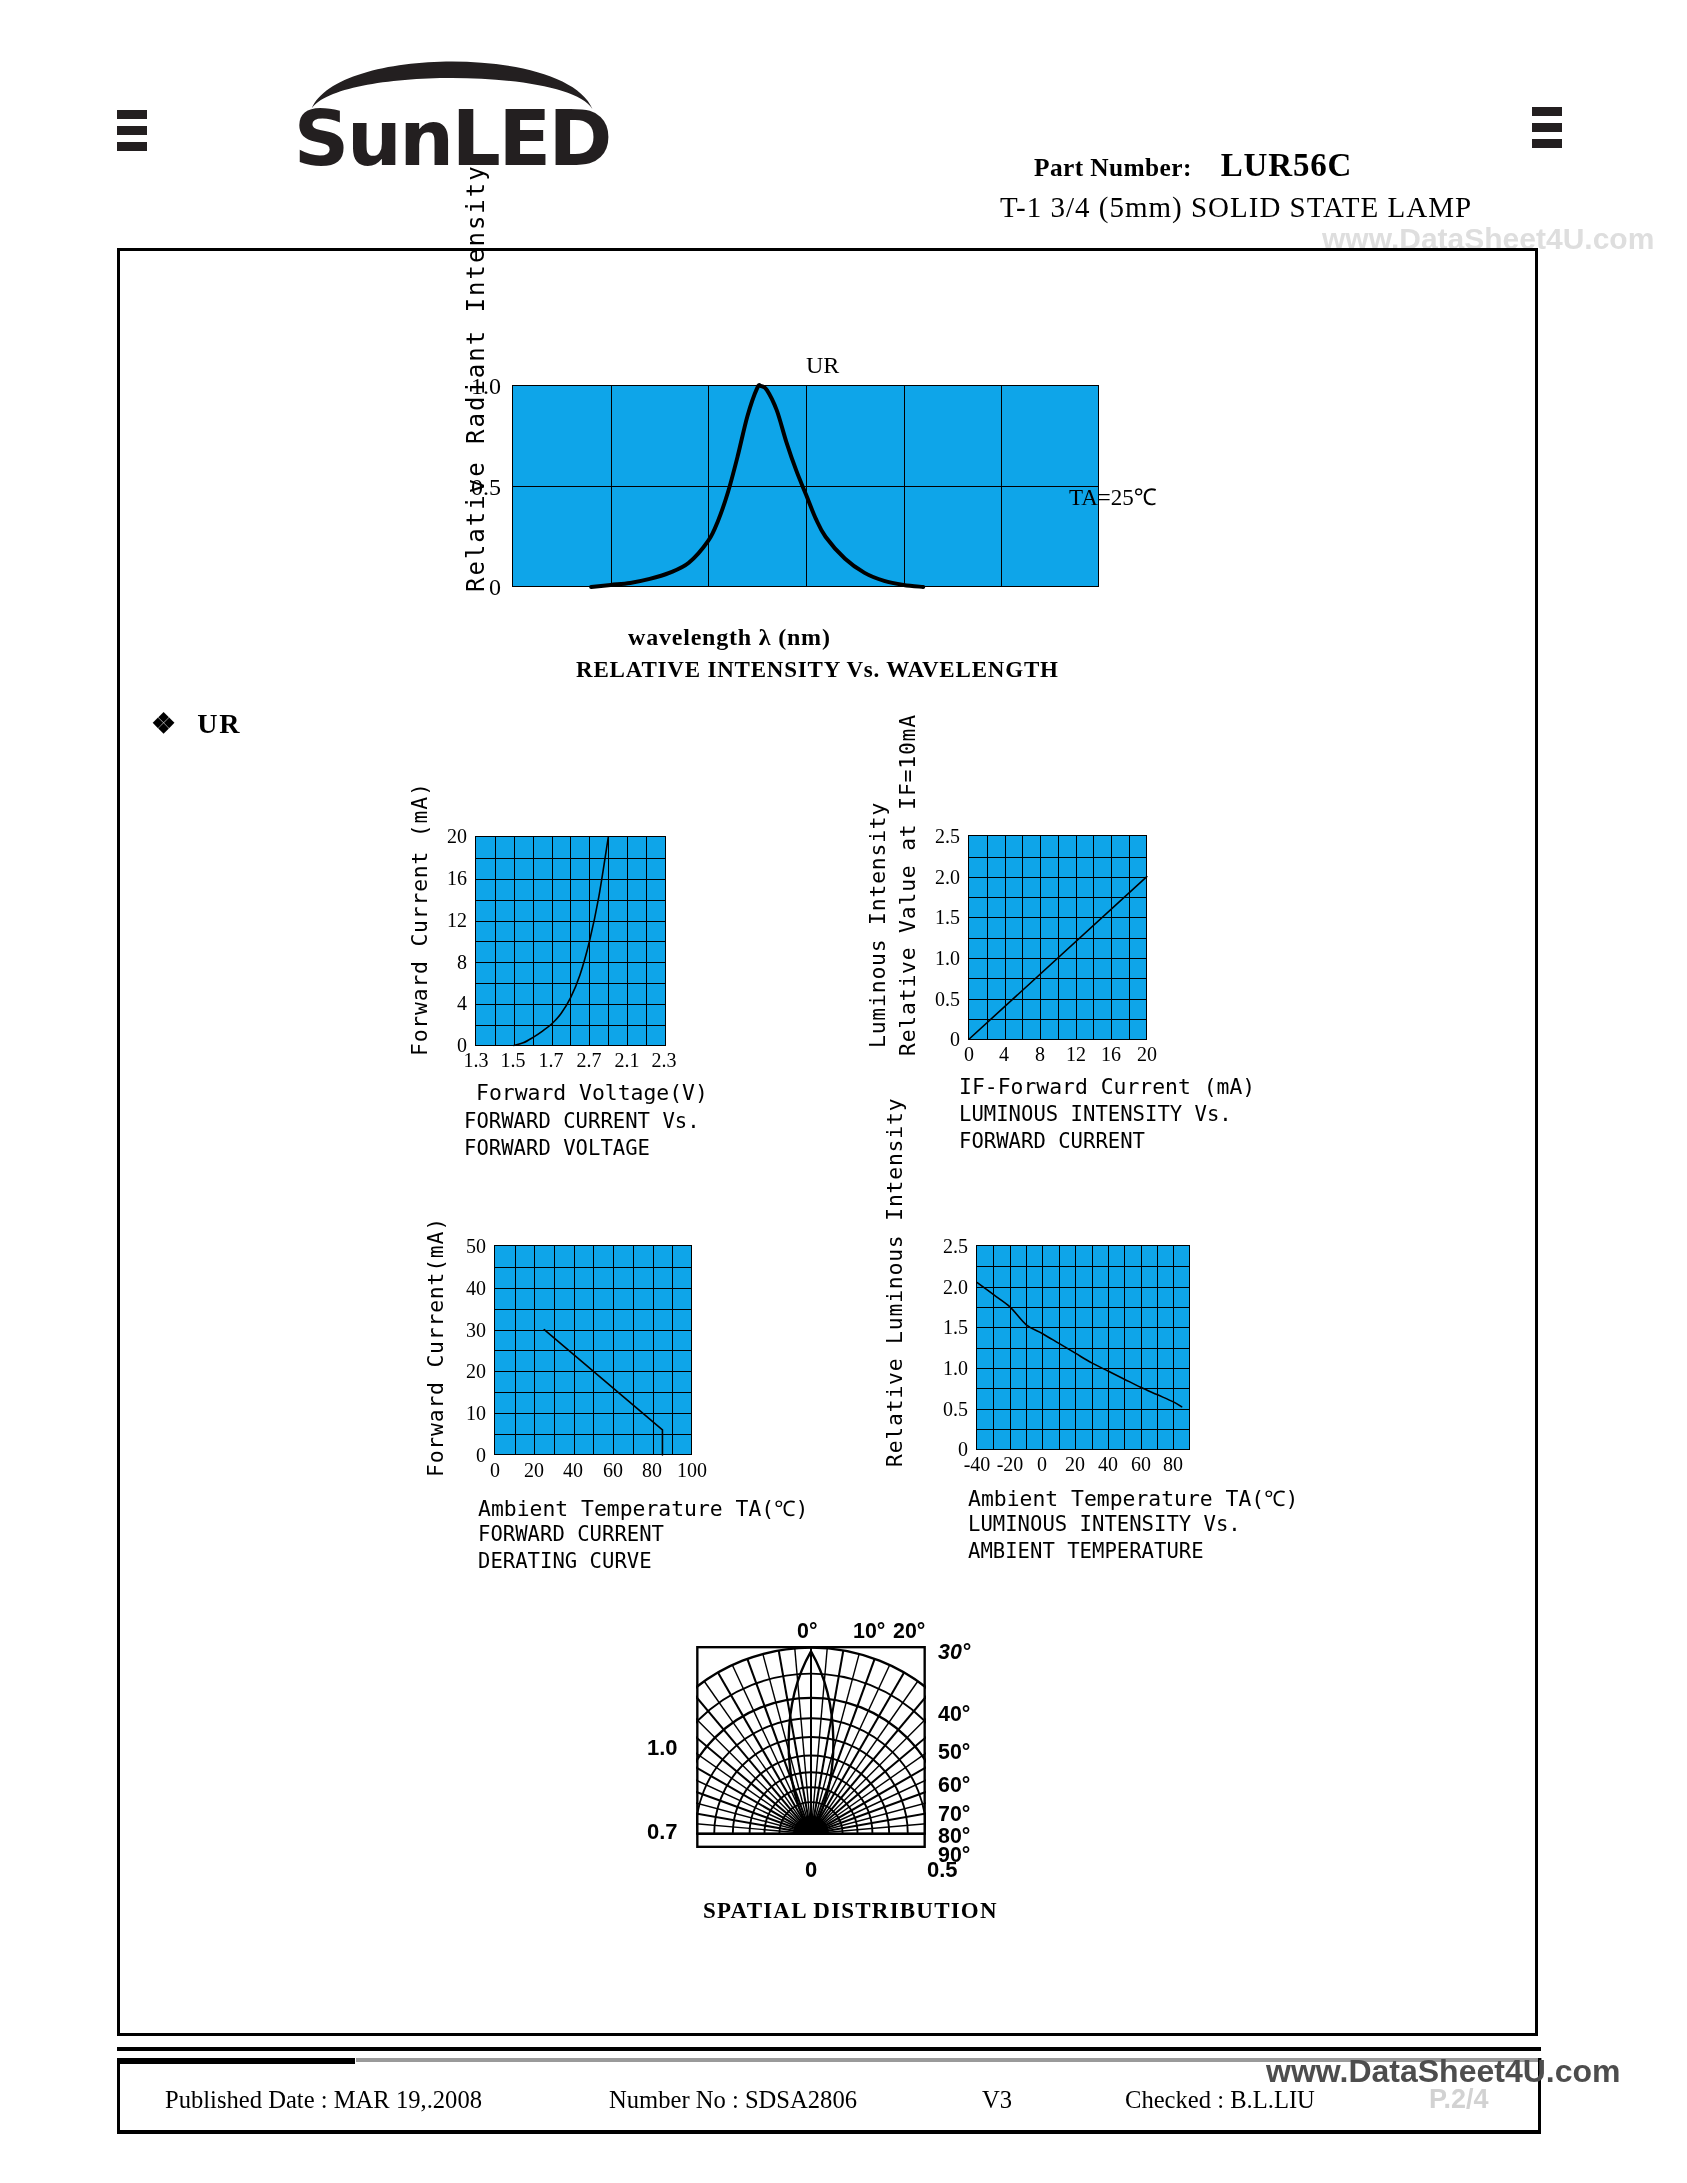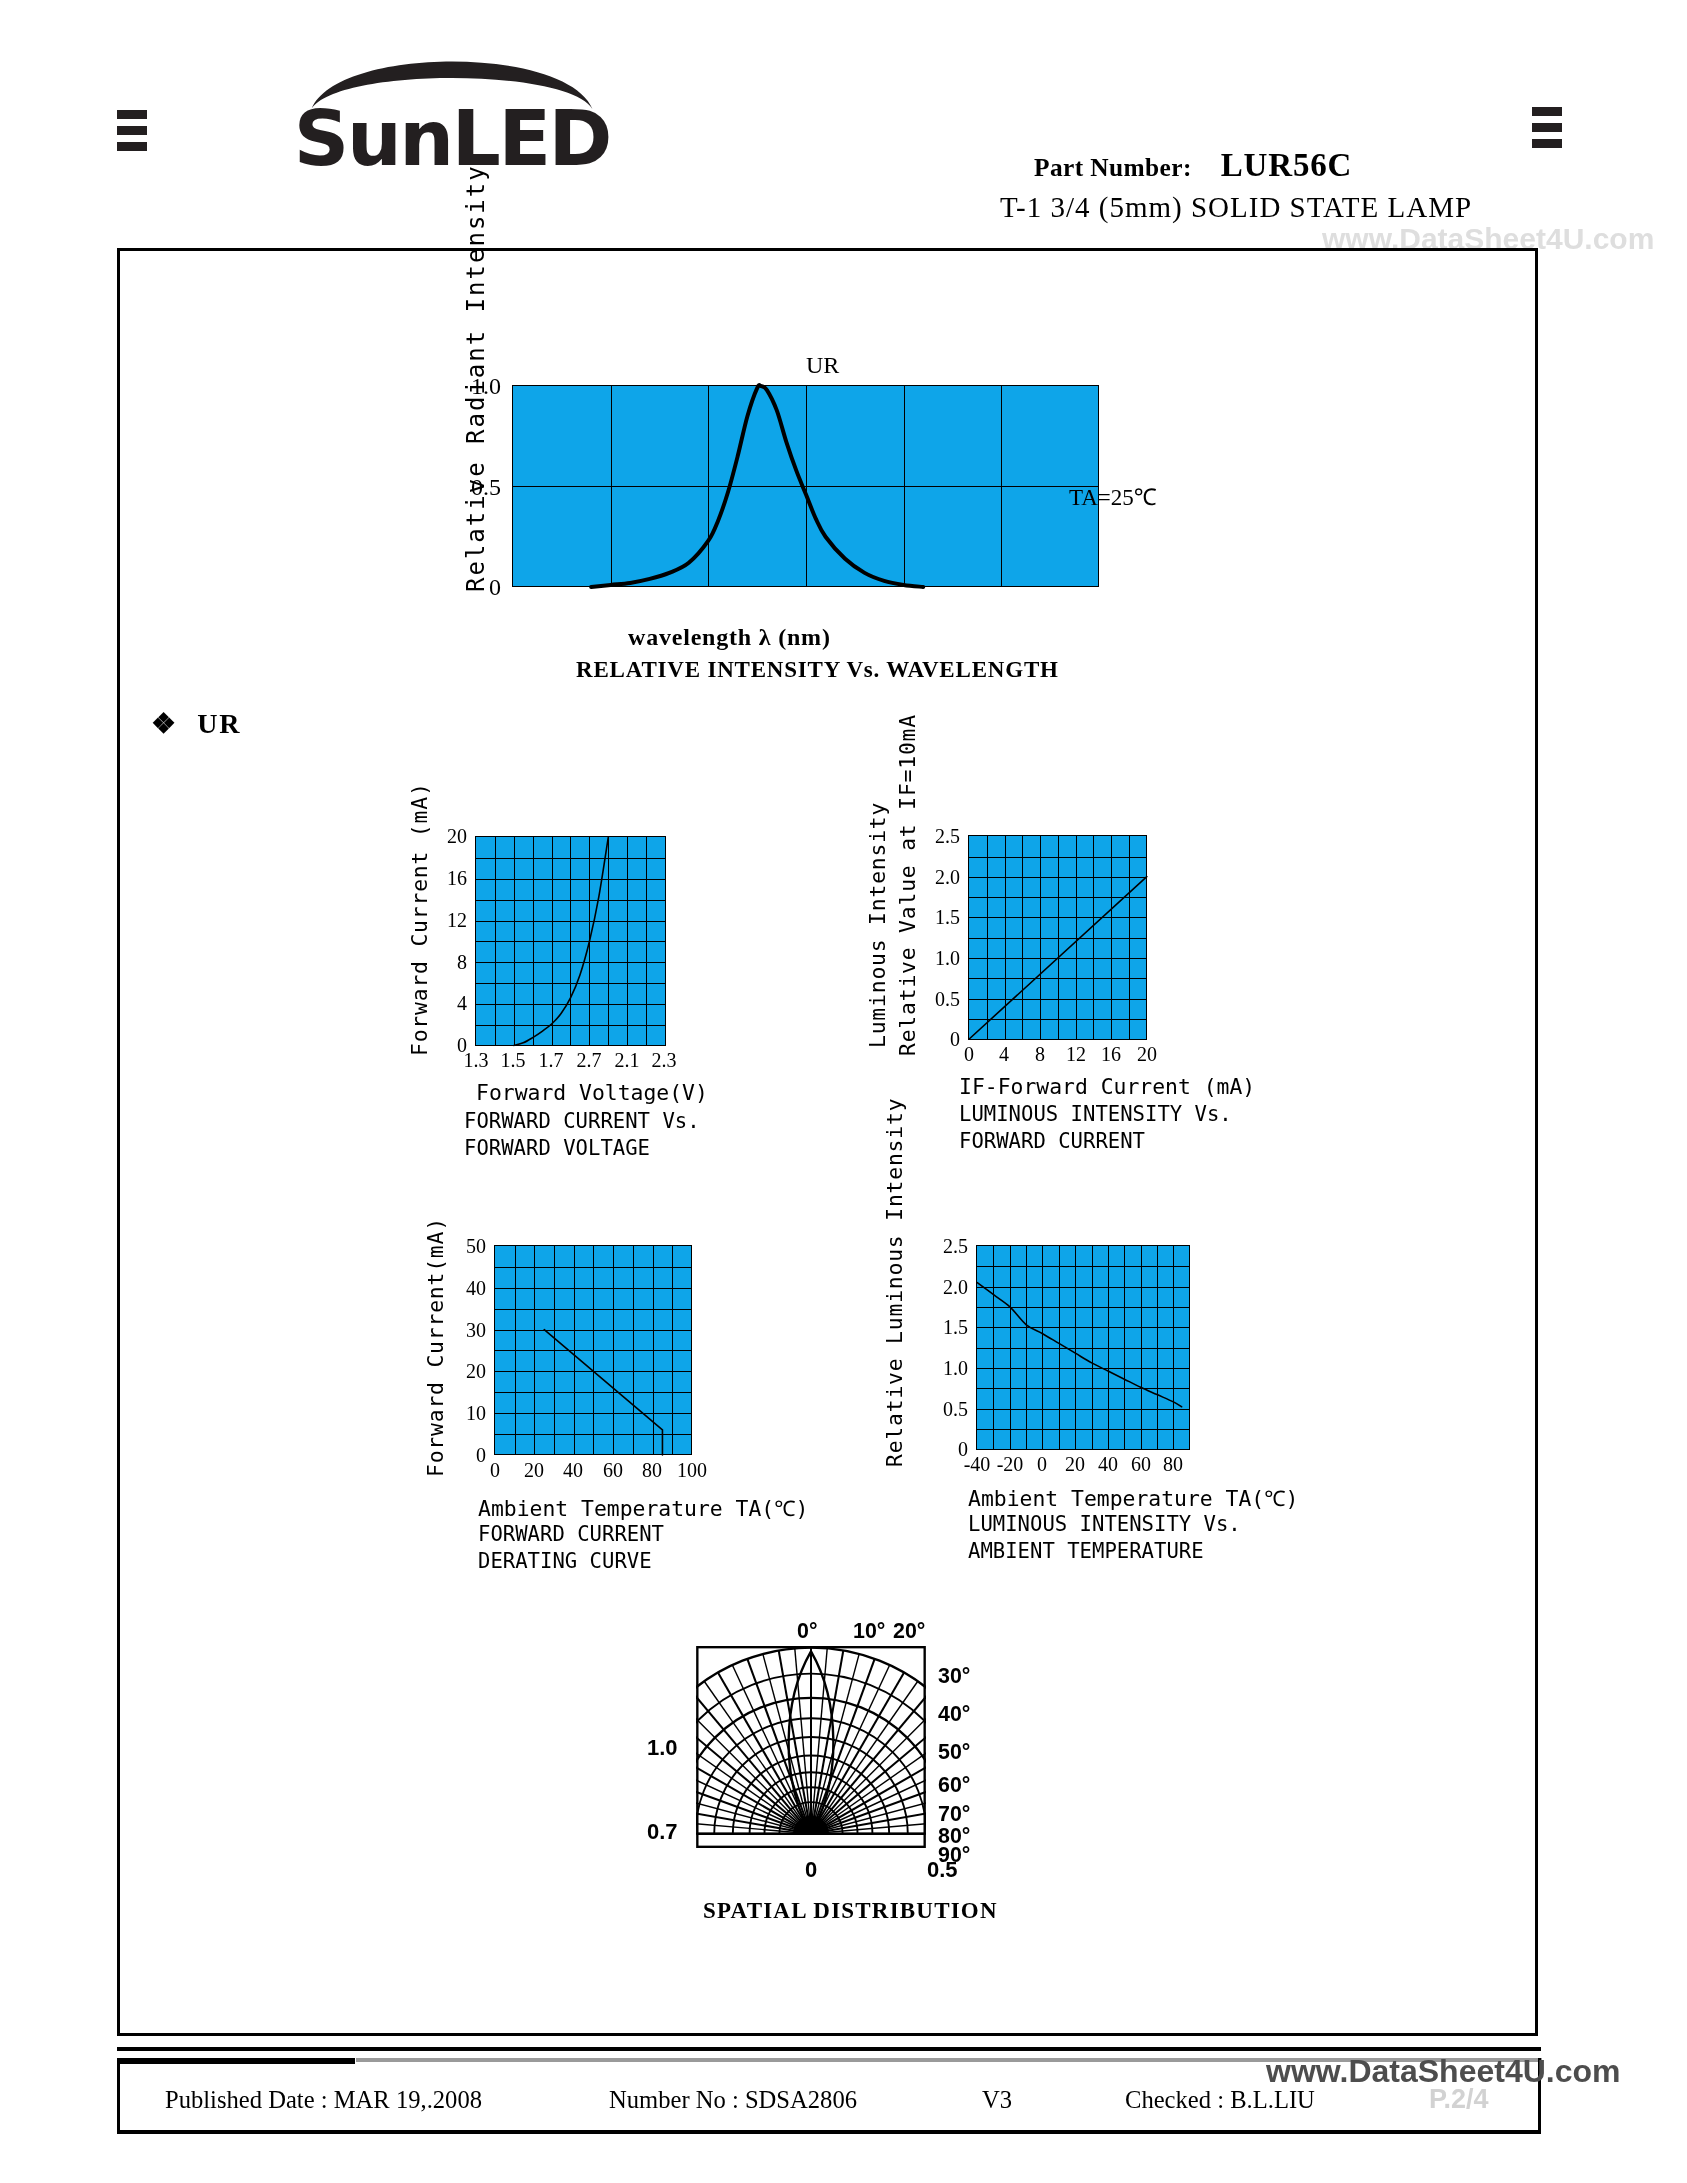--- a/index.html
+++ b/index.html
@@ -378,21 +378,21 @@
         <path d="M2,237 L288,237" fill="none" stroke="#000" stroke-width="3"></path>
         <path d="M145,237 C105.05,166.5 109.75,67.80000000000001 145,6.700000000000017" fill="none" stroke="#000" stroke-width="3"></path>
         <path d="M145,237 C184.95,166.5 180.25,67.80000000000001 145,6.700000000000017" fill="none" stroke="#000" stroke-width="3"></path>
         <path d="M122.675,237 A22.325,22.325 0 0 1 167.325,237 Z" fill="#000"></path>
       </svg>
     </div>
   <div id="sp-cap">SPATIAL DISTRIBUTION</div>
 <div class="sp-deg" style="left:134px;top:3.2px;">0°</div>
     <div class="sp-deg" style="left:190px;top:3.2px;">10°</div>
     <div class="sp-deg" style="left:230px;top:3.2px;">20°</div>
-    <div class="sp-deg" style="left:275px;top:48px;">30°</div>
+    <div class="sp-deg" style="left:275px;top:24px;font-style:italic;">30°</div>
     <div class="sp-deg" style="left:275px;top:86px;">40°</div>
     <div class="sp-deg" style="left:275px;top:124px;">50°</div>
     <div class="sp-deg" style="left:275px;top:157px;">60°</div>
     <div class="sp-deg" style="left:275px;top:186px;">70°</div>
     <div class="sp-deg" style="left:275px;top:208px;">80°</div>
     <div class="sp-deg" style="left:275px;top:227px;">90°</div>
     <div class="sp-val" style="left:-16px;top:119px;">1.0</div>
     <div class="sp-val" style="left:-16px;top:203px;">0.7</div>
     <div class="sp-val" style="left:142px;top:241px;">0</div>
     <div class="sp-val" style="left:264px;top:241px;">0.5</div>

